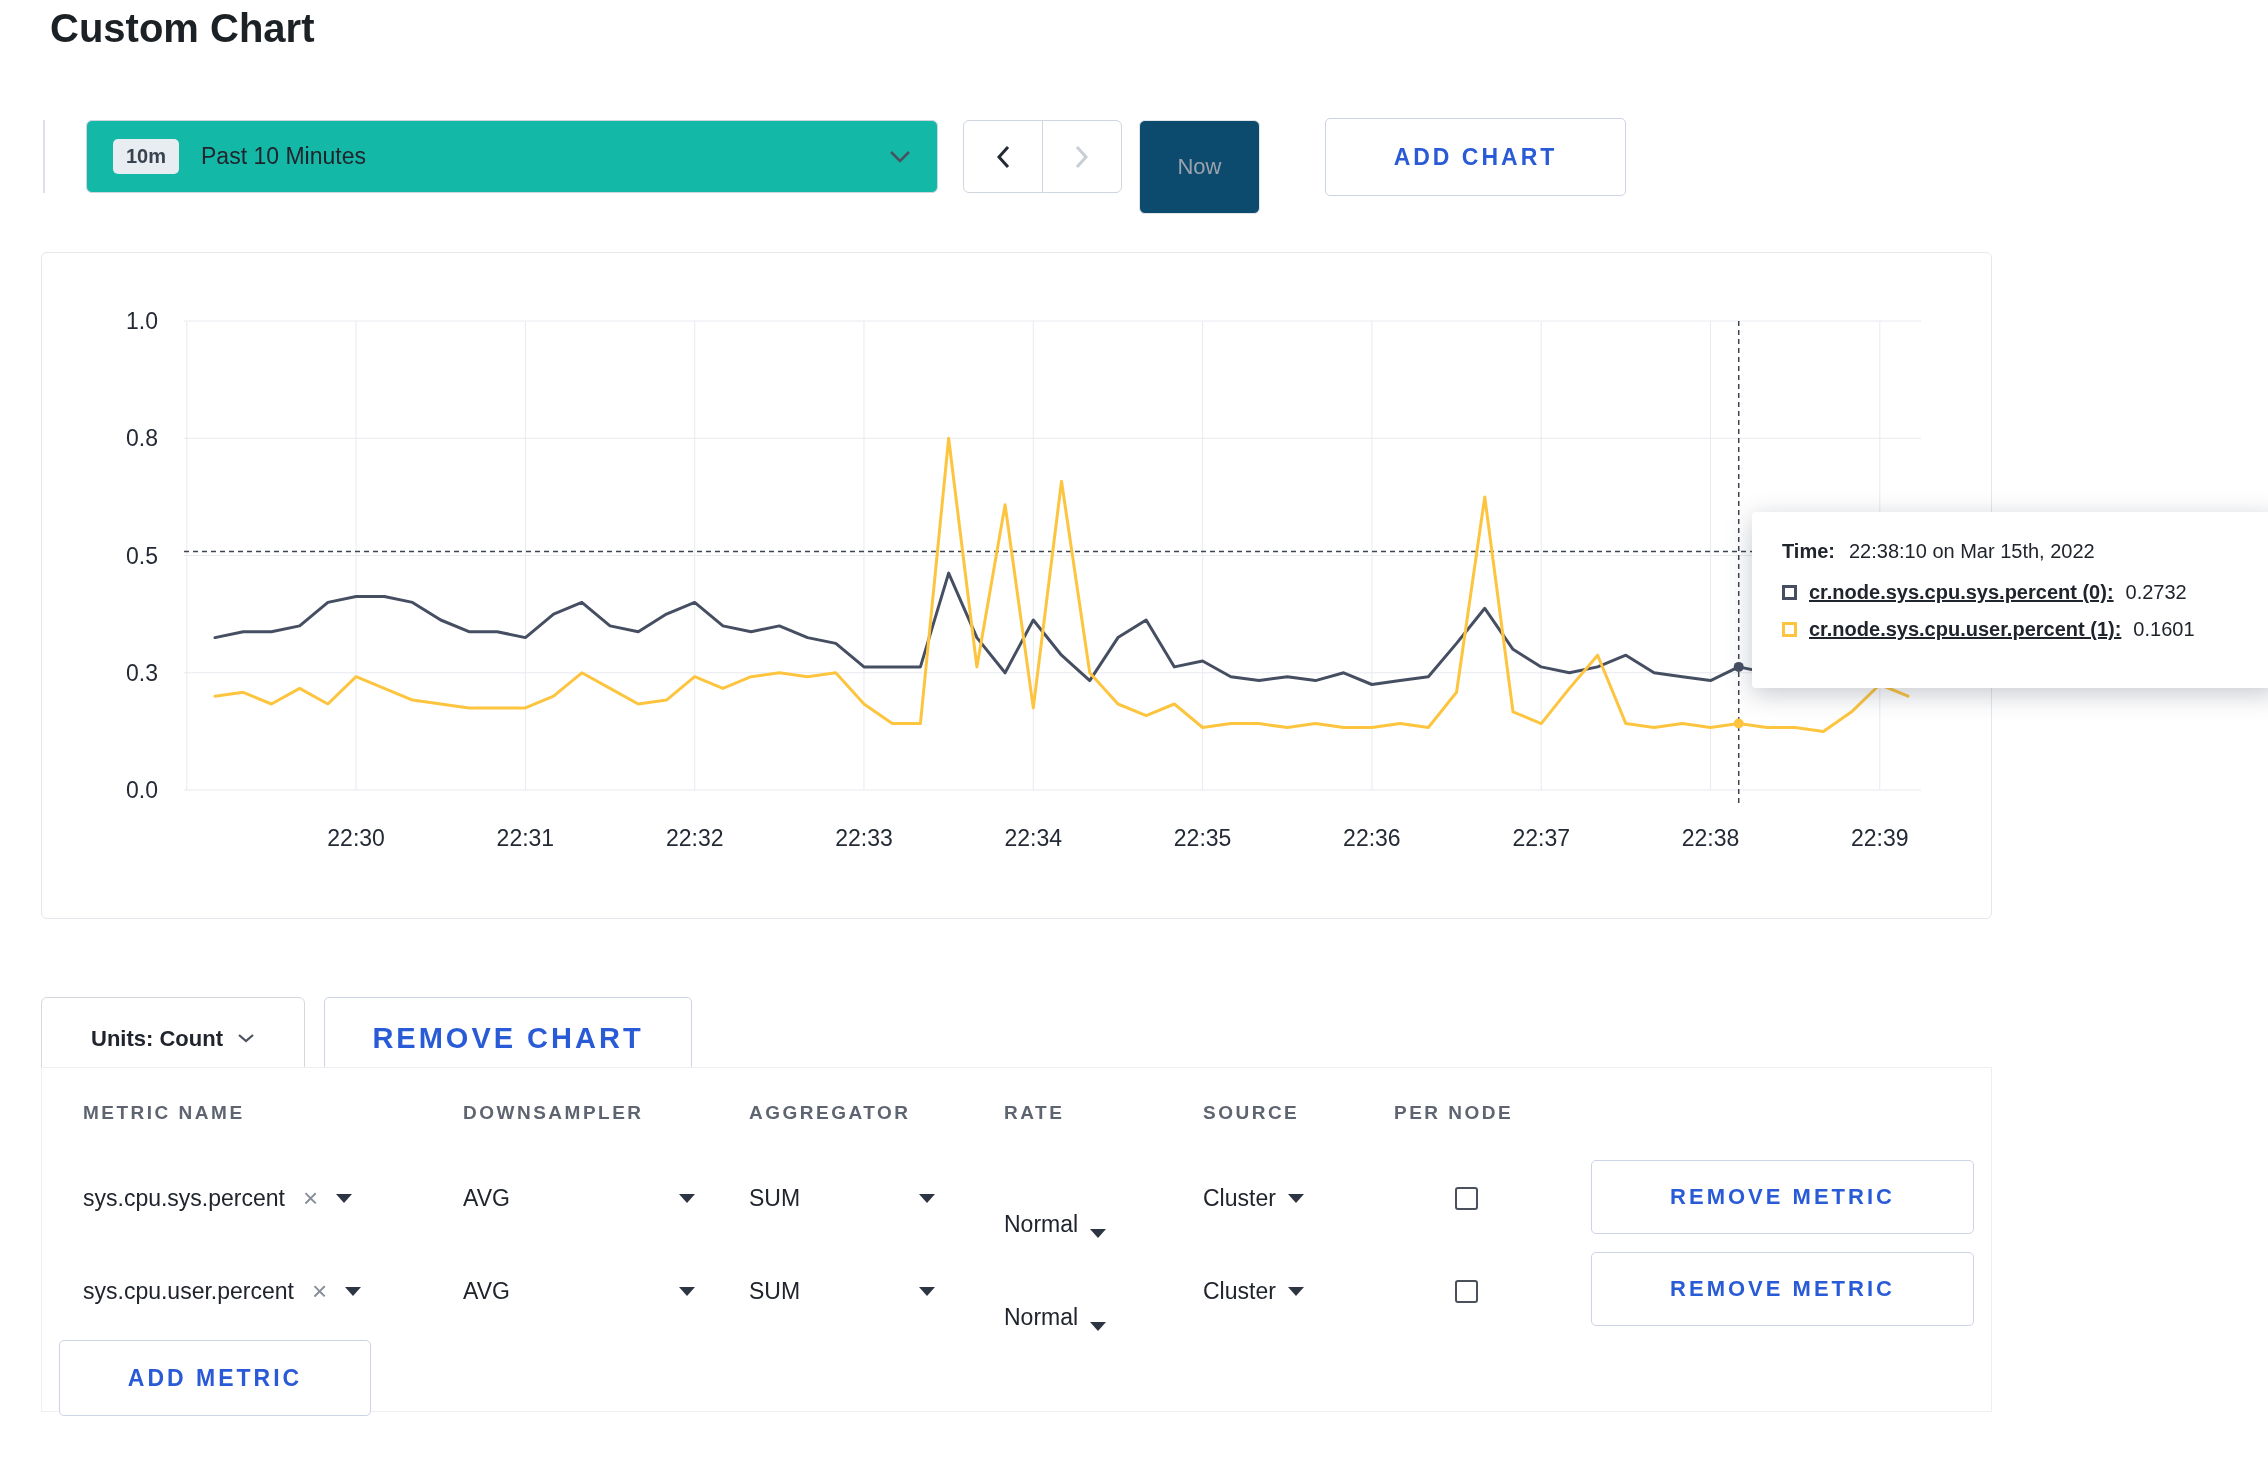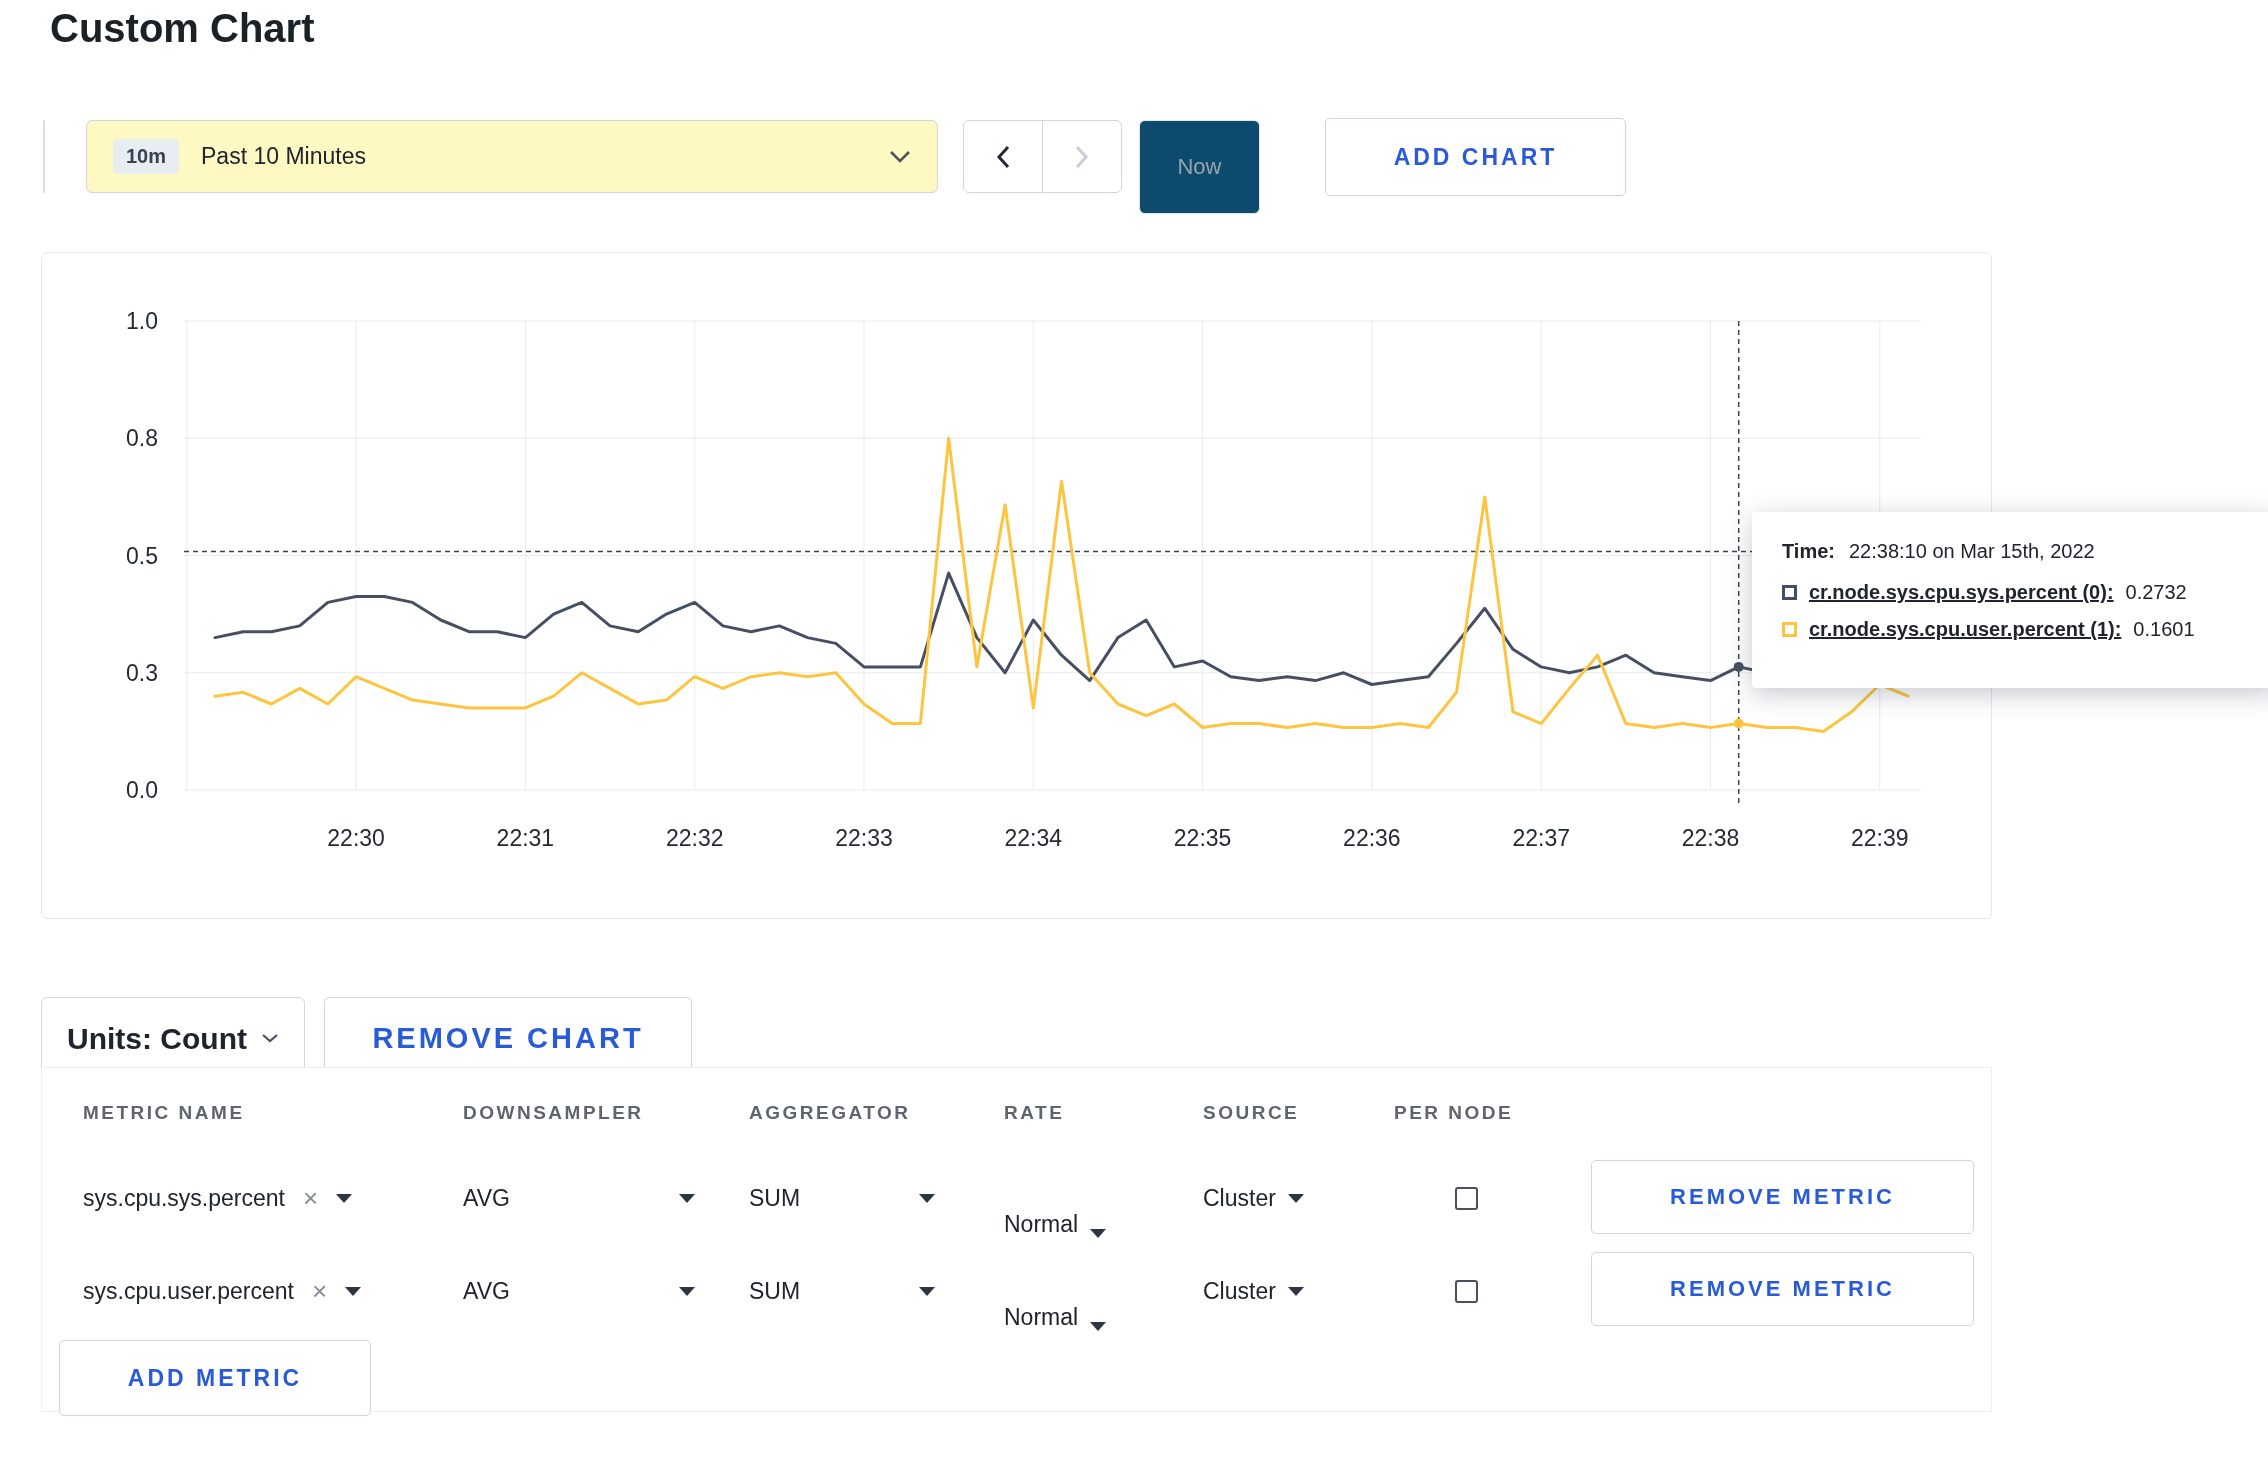--- a/index.html
+++ b/index.html
@@ -5,21 +5,21 @@
   * { margin:0; padding:0; box-sizing:border-box; }
   html,body { background:#fff; }
   body { font-family:"Liberation Sans", sans-serif; color:#20242c; }
   .page { position:relative; width:2268px; height:1478px; background:#ffffff; overflow:hidden;margin-left:10px; }
 
   .page-title { position:absolute; left:40px; top:6px; font-size:40px; font-weight:700; color:#1c2126; }
 
   .toolbar-divider { position:absolute; left:33px; top:120px; width:2px; height:73px; background:#dde1e7; }
 
   .time-select { position:absolute; left:76px; top:120px; width:852px; height:73px;
-    border:1px solid #cfd6e0; border-radius:6px; background:#fef9c3;
+    border:1px solid #cfd6e0; border-radius:6px; background:#14b8a6;
     display:flex; align-items:center; padding:0 26px; gap:22px; cursor:pointer; }
   .time-badge { background:#e8edf2; border-radius:5px; padding:6px 13px; font-size:20px; font-weight:700; color:#3a4250; }
   .time-label { font-size:23px; color:#20242c; }
   .time-select .chev { margin-left:auto; }
 
   .nav-btn { position:absolute; top:120px; width:80px; height:73px; background:#fff;
     border:1px solid #cfd6e0; display:flex; align-items:center; justify-content:center; cursor:pointer; }
   .nav-prev { left:953px; border-radius:6px 0 0 6px; }
   .nav-next { left:1032px; border-radius:0 6px 6px 0; }
 
@@ -43,21 +43,21 @@
   .tt-time { font-size:20px; margin-bottom:18px; }
   .tt-time .tt-label { font-weight:700; margin-right:14px; }
   .tt-row { display:flex; align-items:center; font-size:20px; margin-top:14px; }
   .tt-swatch { width:15px; height:15px; border:3px solid #444; background:#fff; margin-right:12px; flex:none; }
   .tt-name { font-weight:700;text-decoration:underline; }
   .tt-val { margin-left:12px; }
 
   .units-btn { position:absolute; left:31px; top:997px; width:264px; height:83px;
     background:#fff; border:1px solid #d4d9df; border-radius:6px; font-family:inherit;
     display:flex; align-items:center; justify-content:center; gap:14px;
-    font-size:30px; font-weight:700; color:#20242c; cursor:pointer; }
+    font-size:22px; font-weight:700; color:#20242c; cursor:pointer; }
   .remove-chart-btn { position:absolute; left:314px; top:997px; width:368px; height:83px; font-size:29px; }
 
   .table-card { position:absolute; left:31px; top:1067px; width:1951px; height:345px;
     background:#fff; border:1px solid #edeff3; }
   .th { position:absolute; top:34px; font-size:19px; font-weight:700; letter-spacing:2.5px; color:#5f6570; }
   .metric-row { position:absolute; left:0; width:100%; height:80px; }
   .cell { position:absolute; top:0; height:100%; display:flex; align-items:center; font-size:23px; color:#20242c; cursor:pointer;gap:16px; }
   .caret { width:0; height:0; border-left:8px solid transparent; border-right:8px solid transparent; border-top:9px solid #2e3542; }
   .x-icon { color:#878e98; font-size:26px; line-height:1; }
   .metric-cell { left:41px; gap:18px; }

